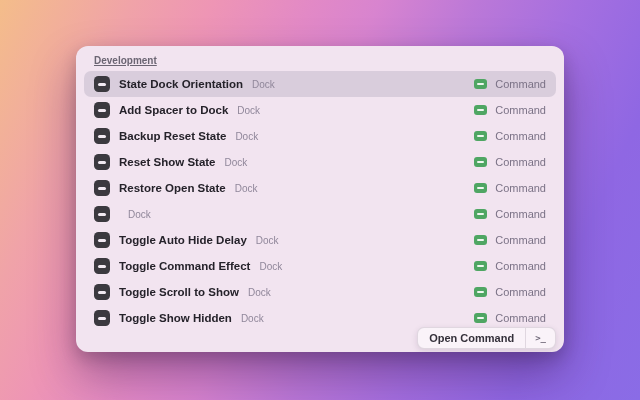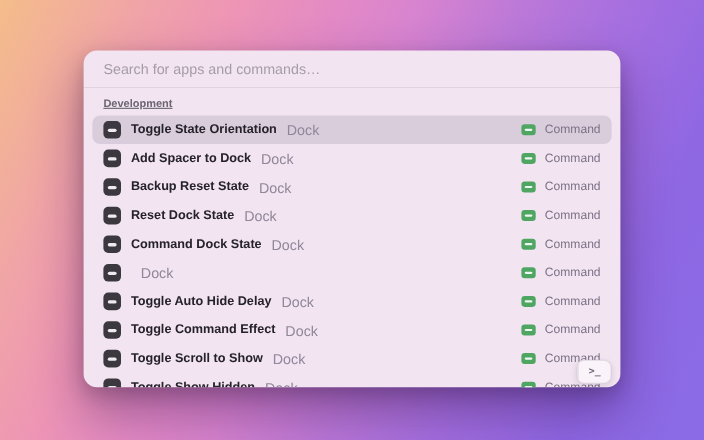--- a/index.html
+++ b/index.html
@@ -77,21 +77,21 @@
     border-radius: 1.5px;
   }
 
   .row-title {
     font-size: 11.5px;
     font-weight: 700;
     color: #25222a;
     white-space: nowrap;
   }
   .row-subtitle {
-    font-size: 13px;
+    font-size: 10px;
     color: #90879a;
     margin-left: 9px;
     white-space: nowrap;
   }
   .row-spacer { flex: 1; }
 
   .accessory-icon {
     width: 13px; height: 10px;
     background: #4fa663;
     border-radius: 3px;
@@ -141,32 +141,29 @@
     font-size: 9px;
     font-weight: 700;
     color: #6f6878;
   }
 </style>
 </head>
 <body>
 
 <div class="launcher">
 
-  <div class="search-bar">
-    <input type="text" placeholder="Search for apps and commands…" style="">
-  </div>
 
   <div class="list">
     <span class="section-label">Development</span>
     <div id="rows">
   <div class="row selected">
     <span class="app-icon">
             <i></i>
           </span>
-    <span class="row-title">Toggle State Orientation</span>
+    <span class="row-title">State Dock Orientation</span>
     <span class="row-subtitle">Dock</span>
     <span class="row-spacer"></span>
     <span class="accessory-icon">
             <i></i>
           </span>
     <span class="accessory-label">Command</span>
   </div>
 
   <div class="row">
     <span class="app-icon">
@@ -191,34 +188,34 @@
     <span class="accessory-icon">
             <i></i>
           </span>
     <span class="accessory-label">Command</span>
   </div>
 
   <div class="row">
     <span class="app-icon">
             <i></i>
           </span>
-    <span class="row-title">Reset Dock State</span>
-    <span class="row-subtitle">Dock</span>
-    <span class="row-spacer"></span>
-    <span class="accessory-icon">
-            <i></i>
-          </span>
-    <span class="accessory-label">Command</span>
-  </div>
-
-  <div class="row">
-    <span class="app-icon">
-            <i></i>
-          </span>
-    <span class="row-title">Command Dock State</span>
+    <span class="row-title">Reset Show State</span>
+    <span class="row-subtitle">Dock</span>
+    <span class="row-spacer"></span>
+    <span class="accessory-icon">
+            <i></i>
+          </span>
+    <span class="accessory-label">Command</span>
+  </div>
+
+  <div class="row">
+    <span class="app-icon">
+            <i></i>
+          </span>
+    <span class="row-title">Restore Open State</span>
     <span class="row-subtitle">Dock</span>
     <span class="row-spacer"></span>
     <span class="accessory-icon">
             <i></i>
           </span>
     <span class="accessory-label">Command</span>
   </div>
 
   <div class="row">
     <span class="app-icon">
@@ -280,16 +277,17 @@
     <span class="row-spacer"></span>
     <span class="accessory-icon">
             <i></i>
           </span>
     <span class="accessory-label">Command</span>
   </div>
 </div>
   </div>
 
   <div class="hint">
+    <span class="hint-label">Open Command</span>
     <span class="hint-key">&gt;_</span>
   </div>
 
 </div>
 
 </body></html>

